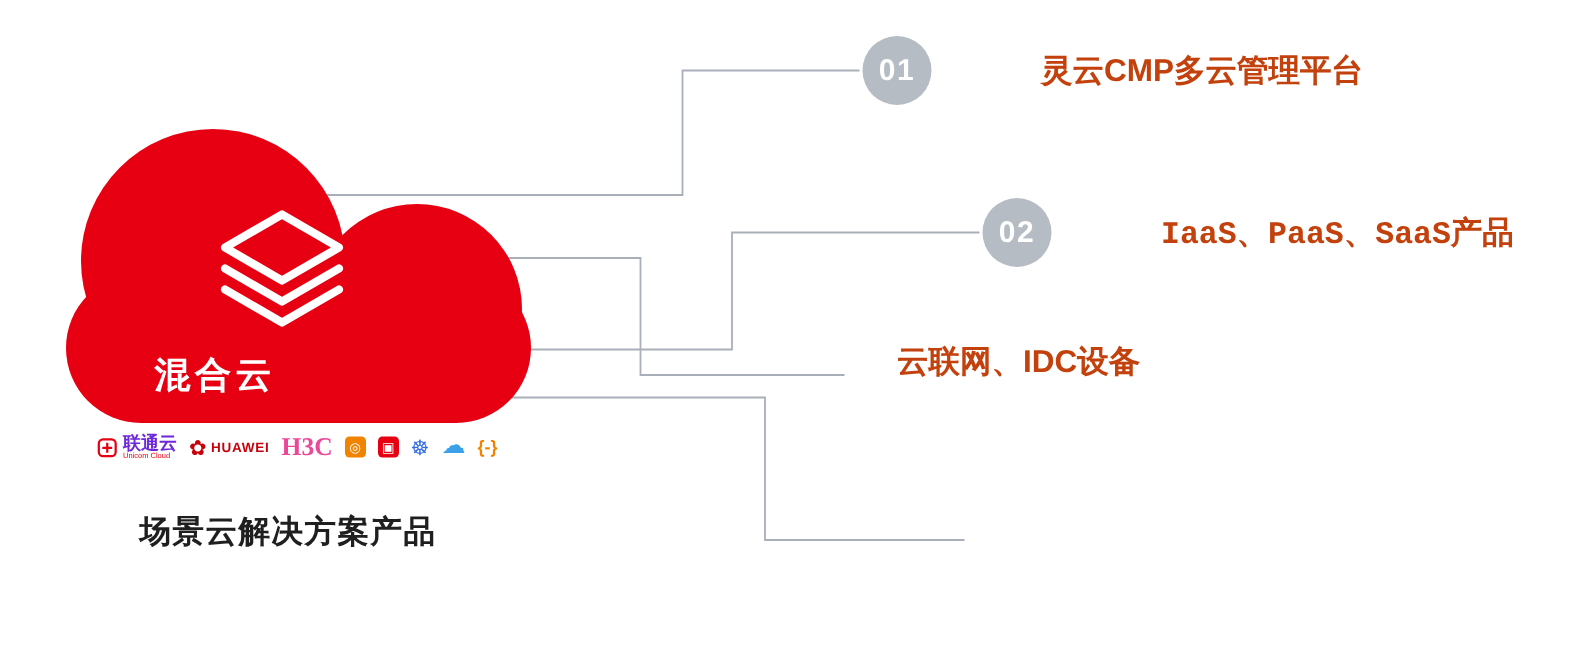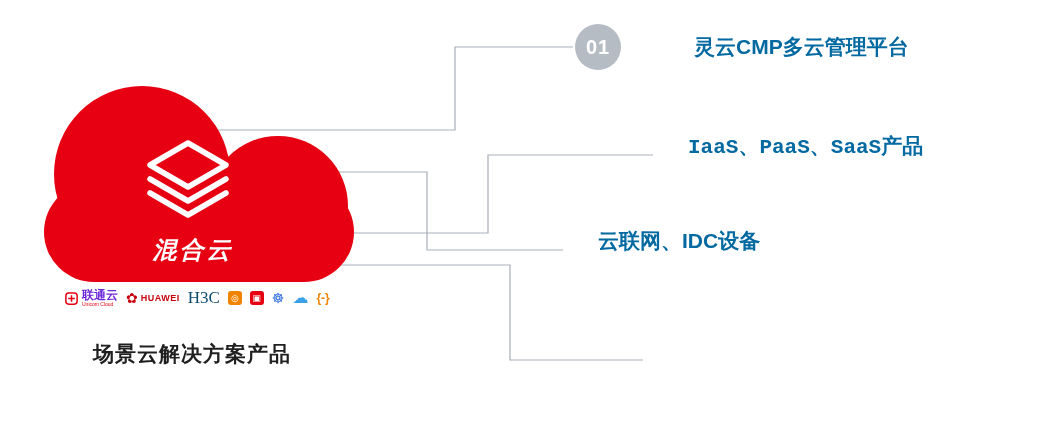--- a/index.html
+++ b/index.html
@@ -3,54 +3,54 @@
 <meta charset="utf-8">
 <style>
   html,body { margin:0; padding:0; background:#fff; }
   .canvas {
     position:relative; width:1060px; height:444px; background:#ffffff;
     font-family:"Liberation Sans", sans-serif; overflow:hidden;
   }
   .connectors { position:absolute; left:0; top:0; width:1060px; height:444px; }
   .cloud-svg { position:absolute; left:38px; top:82px; }
   .cloud-label {
-    position:absolute; left:103px; top:234px; width:180px; text-align:center;
-    color:#ffffff; font-size:24px; font-weight:bold; letter-spacing:3px;font-style:italic;
+    position:absolute; left:103px; top:234px; width:180px; 
+    color:#ffffff; font-size:24px; font-weight:bold; letter-spacing:3px;
   }
   .vendors {
     position:absolute; left:64px; top:284px; display:flex; align-items:center; gap:8px;
     height:28px;
   }
   .vendor { display:flex; align-items:center; gap:3px; }
   .v-stack { display:flex; flex-direction:column; line-height:1; }
   .unicom-label { color:#6d28d9; font-size:12px; font-weight:bold; }
   .unicom-sub { color:#e60012; font-size:5px; margin-top:1px; }
   .huawei-flower { color:#c7000b; font-size:14px; line-height:1; }
   .huawei-label { color:#c7000b; font-size:9px; font-weight:bold; letter-spacing:0.5px; }
-  .h3c-label { color:#0c4a6e; font-size:17px; font-weight:400; font-family:"Liberation Serif", serif; }
+  .h3c-label { color:#ec4899; font-size:17px; font-weight:700; font-family:"Liberation Serif", serif; }
   .icon-tile {
     width:14px; height:14px; border-radius:3px; color:#fff; font-size:9px;
     display:flex; align-items:center; justify-content:center; line-height:1;
   }
   .tile-orange { background:#f08300; }
   .tile-red { background:#e60012; }
   .glyph-blue { color:#326ce5; font-size:14px; line-height:1; }
   .glyph-cloud { color:#3aa0e8; font-size:16px; line-height:1; }
   .glyph-brackets { color:#f08300; font-size:12px; font-weight:bold; line-height:1; }
   .caption {
     position:absolute; left:78px; top:340px; font-size:21px; font-weight:bold;
     color:#1f1f1f; letter-spacing:1px;margin-left:15px;
   }
   .item { position:absolute; display:flex; align-items:center;gap:40px; }
   .num-badge {
     width:46px; height:46px; border-radius:50%; background:#b5bcc4; color:#ffffff;
     font-size:20px; font-weight:bold; display:flex; align-items:center; justify-content:center;
     flex:0 0 auto; letter-spacing:1px;
   }
-  .item-label { margin-left:33px; font-size:21px; font-weight:bold; color:#0369a1; white-space:nowrap; }
+  .item-label { margin-left:33px; font-size:21px; font-weight:bold; color:#c2410c; white-space:nowrap; }
   .item-1 { left:575px; top:24px; }
   .item-2 { left:655px; top:132px; }
   .item-3 { left:565px; top:227px; }
   .item-4 { left:645px; top:337px; }
   .item-2 .item-label { font-family:Liberation Mono, monospace; }
 </style>
 </head>
 <body>
 
 <div class="canvas">
@@ -100,19 +100,20 @@
     <span class="glyph-brackets">{-}</span>
   </div>
 
   <div class="caption">场景云解决方案产品</div>
 
   <div class="item item-1">
     <div class="num-badge">01</div>
     <div class="item-label">灵云CMP多云管理平台</div>
   </div>
   <div class="item item-2">
+    <div class="num-badge">02</div>
     <div class="item-label">IaaS、PaaS、SaaS产品</div>
   </div>
   <div class="item item-3">
     <div class="item-label">云联网、IDC设备</div>
   </div>
 
 </div>
 
 </body></html>

